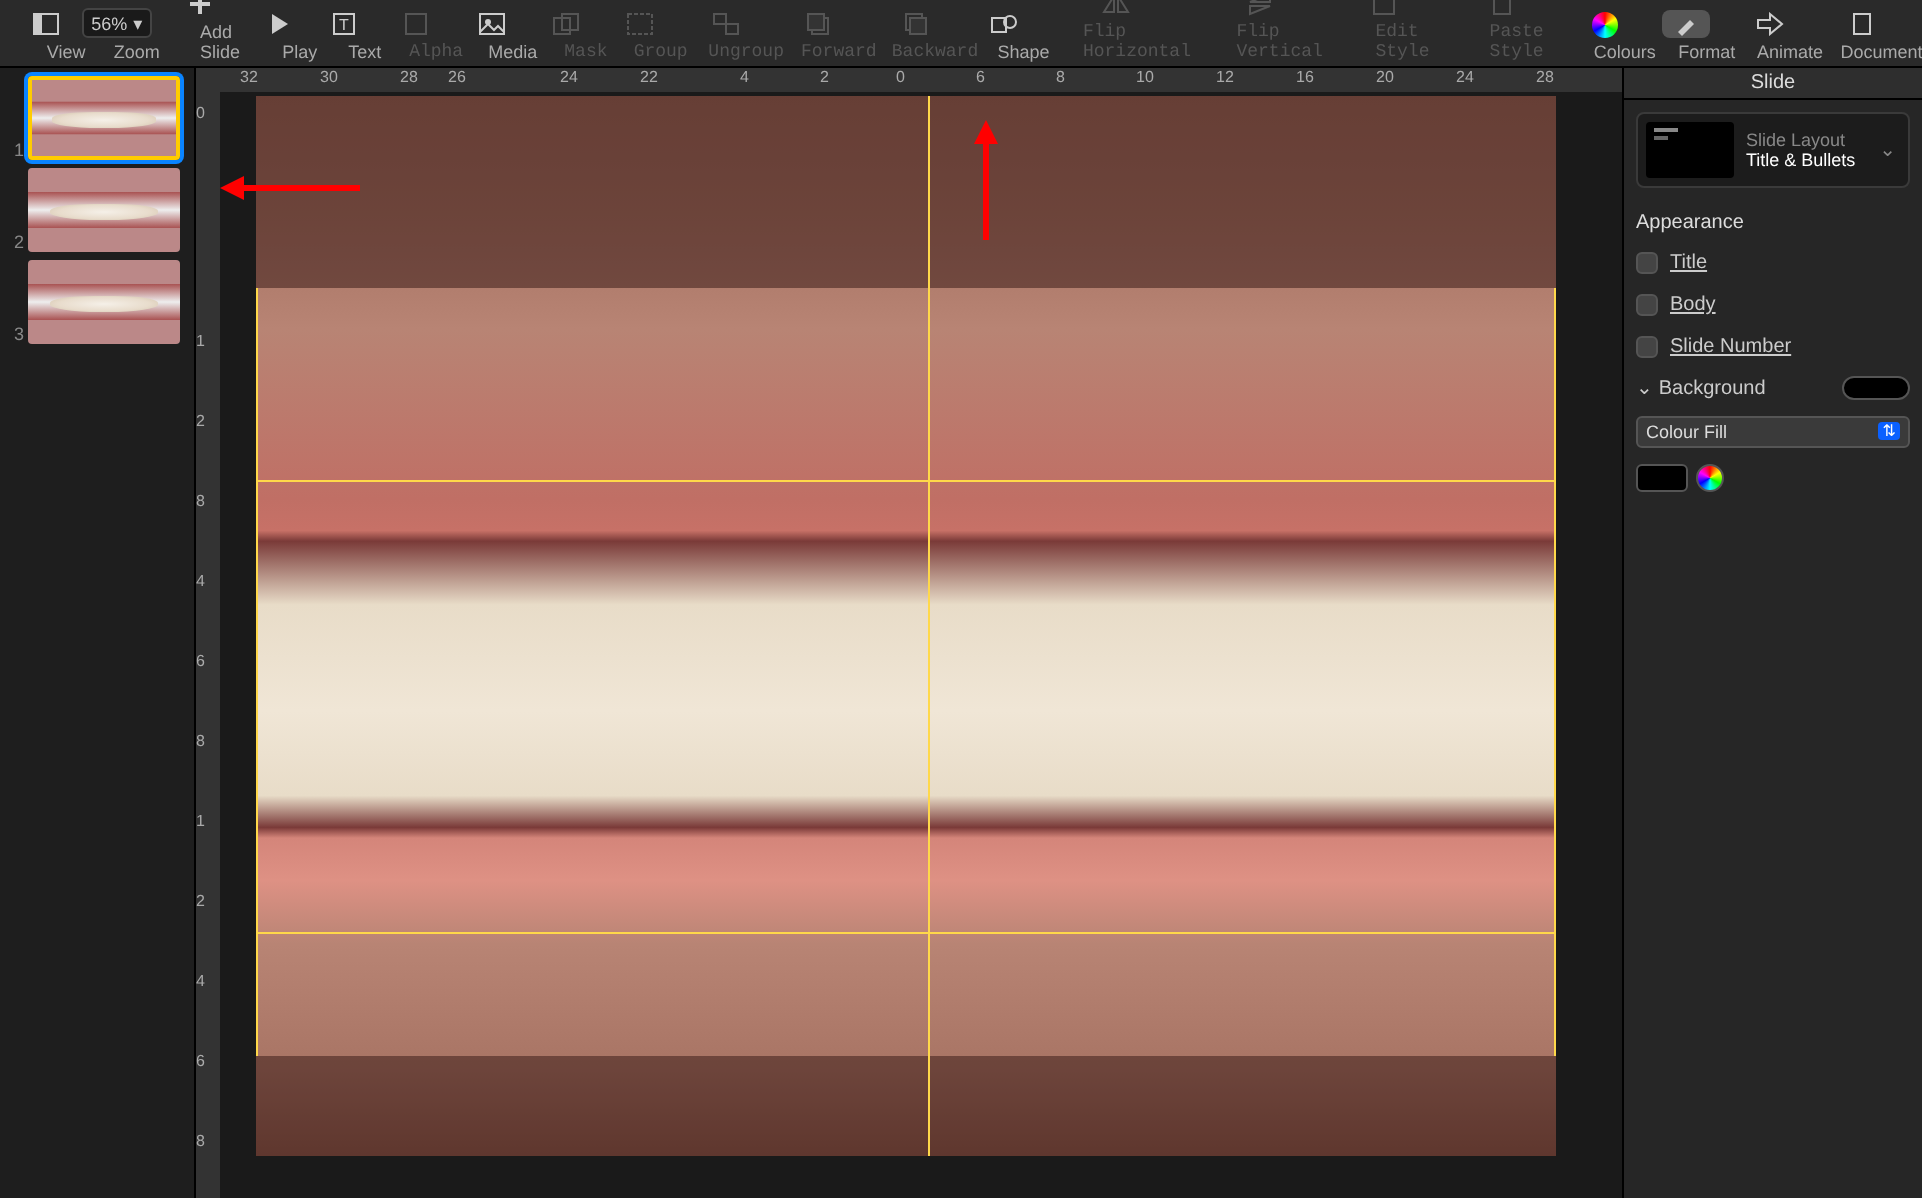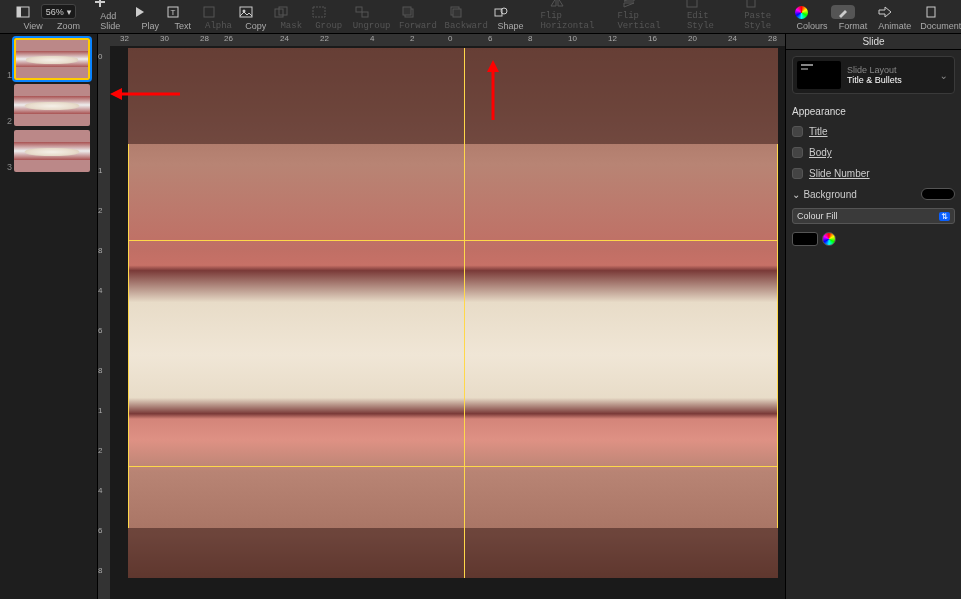--- a/index.html
+++ b/index.html
@@ -51,40 +51,40 @@
   .crop-line.h2 { left: 0; right: 0; top: 418px; height: 1px; }
   .crop-line.v1 { top: 96px; bottom: 50px; left: 0; width: 1px; }
   .crop-line.v2 { top: 96px; bottom: 50px; right: 0; width: 1px; }
   .center-line { position: absolute; top: 0; bottom: 0; left: 336px; width: 1px; background: #ffd84a; }
   
   .arrow-red { position: absolute; }
   .arrow-h { top: 53px; left: 12px; }
   .arrow-v { top: 26px; left: 388px; }
   
   
-  .inspector { width: 176px; background: #262626; border-left: 1px solid #000; display: flex; flex-direction: column; padding-top: 0; }
+  .inspector { width: 150px; background: #262626; border-left: 1px solid #000; display: flex; flex-direction: column; padding-top: 0; }
   .insp-tab-header { height: 16px; display: flex; justify-content: center; align-items: center; font-size: 10px; color: #ddd; border-bottom: 1px solid #000; background: #2e2e2e;}
   .insp-body { padding: 6px; display: flex; flex-direction: column; gap: 8px; }
   .layout-row { display: flex; align-items: center; gap: 6px; background: #1c1c1c; border: 1px solid #3a3a3a; border-radius: 4px; padding: 4px; }
   .layout-thumb { width: 44px; height: 28px; background: #000; border-radius: 2px; position: relative; }
   .layout-thumb::before { content:""; position:absolute; left:4px; top:3px; width:12px; height:2px; background:#888;}
   .layout-thumb::after { content:""; position:absolute; left:4px; top:7px; width:7px; height:2px; background:#666;}
   .layout-text { flex: 1; display:flex; flex-direction: column; font-size: 9px; }
   .layout-text .lbl { color: #888; }
   .layout-text .val { color: #fff; font-weight: 500; }
   .chevron-icon { color: #888; padding: 0 2px; }
   
   .section-label { font-size: 10px; color: #ddd; padding: 4px 0 0 0; }
   .check-row { display: flex; align-items: center; gap: 6px; font-size: 10px; color: #ccc; padding: 1px 0; text-decoration: underline; }
   .checkbox { width: 11px; height: 11px; border-radius: 3px; background: #444; border: 1px solid #555; }
   
   .bg-row { display: flex; align-items: center; justify-content: space-between; gap: 4px; }
   .bg-row .disclose { display: flex; align-items: center; gap: 3px; font-size: 10px; }
   .swatch { width: 34px; height: 12px; border-radius: 7px; background: #000; border: 1px solid #555; }
-  .select { background: #3a3a3a; border: 1px solid #555; border-radius: 3px; padding: 2px 4px; font-size: 9px; color: #ddd; display: flex; justify-content: space-between; align-items: center; }
+  .select { background: #3a3a3a; border: 1px solid #555; border-radius: 3px; padding: 2px 4px; font-size: 9px; color: #ddd; display: flex; justify-content: space-between; align-items: flex-start; }
   .select .end-caps { background: #0a60ff; color:#fff; border-radius: 2px; padding: 0 2px; font-size: 8px;}
   .color-row { display: flex; gap: 4px; align-items: center; }
   .color-black { width: 26px; height: 14px; background:#000; border:1px solid #555; border-radius: 3px; }
   .color-wheel { width: 14px; height: 14px; border-radius: 50%; background: conic-gradient(red, yellow, lime, cyan, blue, magenta, red); border: 1px solid #555;}
   .edit-layout-btn { background: #3a3a3a; border: 1px solid #555; border-radius: 4px; padding: 3px 6px; font-size: 9px; color: #ddd; text-align: center; }
 </style>
 </head>
 <body>
 
 <div class="toolbar">
@@ -140,21 +140,21 @@
     <span class="label">Alpha</span>
   </div>
   <div class="tool-item">
     <span class="icon">
         <svg width="14" height="12">
           <rect x="1" y="1" width="12" height="10" fill="none" stroke="#ccc"></rect>
           <circle cx="5" cy="5" r="1.5" fill="#ccc"></circle>
           <path d="M1 10 L5 6 L8 9 L10 7 L13 10" fill="none" stroke="#ccc"></path>
         </svg>
       </span>
-    <span class="label">Copy</span>
+    <span class="label">Media</span>
   </div>
   <div class="tool-item disabled">
     <span class="icon">
         <svg width="14" height="12">
           <rect x="1" y="3" width="8" height="8" fill="none" stroke="#555"></rect>
           <rect x="5" y="1" width="8" height="8" fill="none" stroke="#555"></rect>
         </svg>
       </span>
     <span class="label">Mask</span>
   </div>

